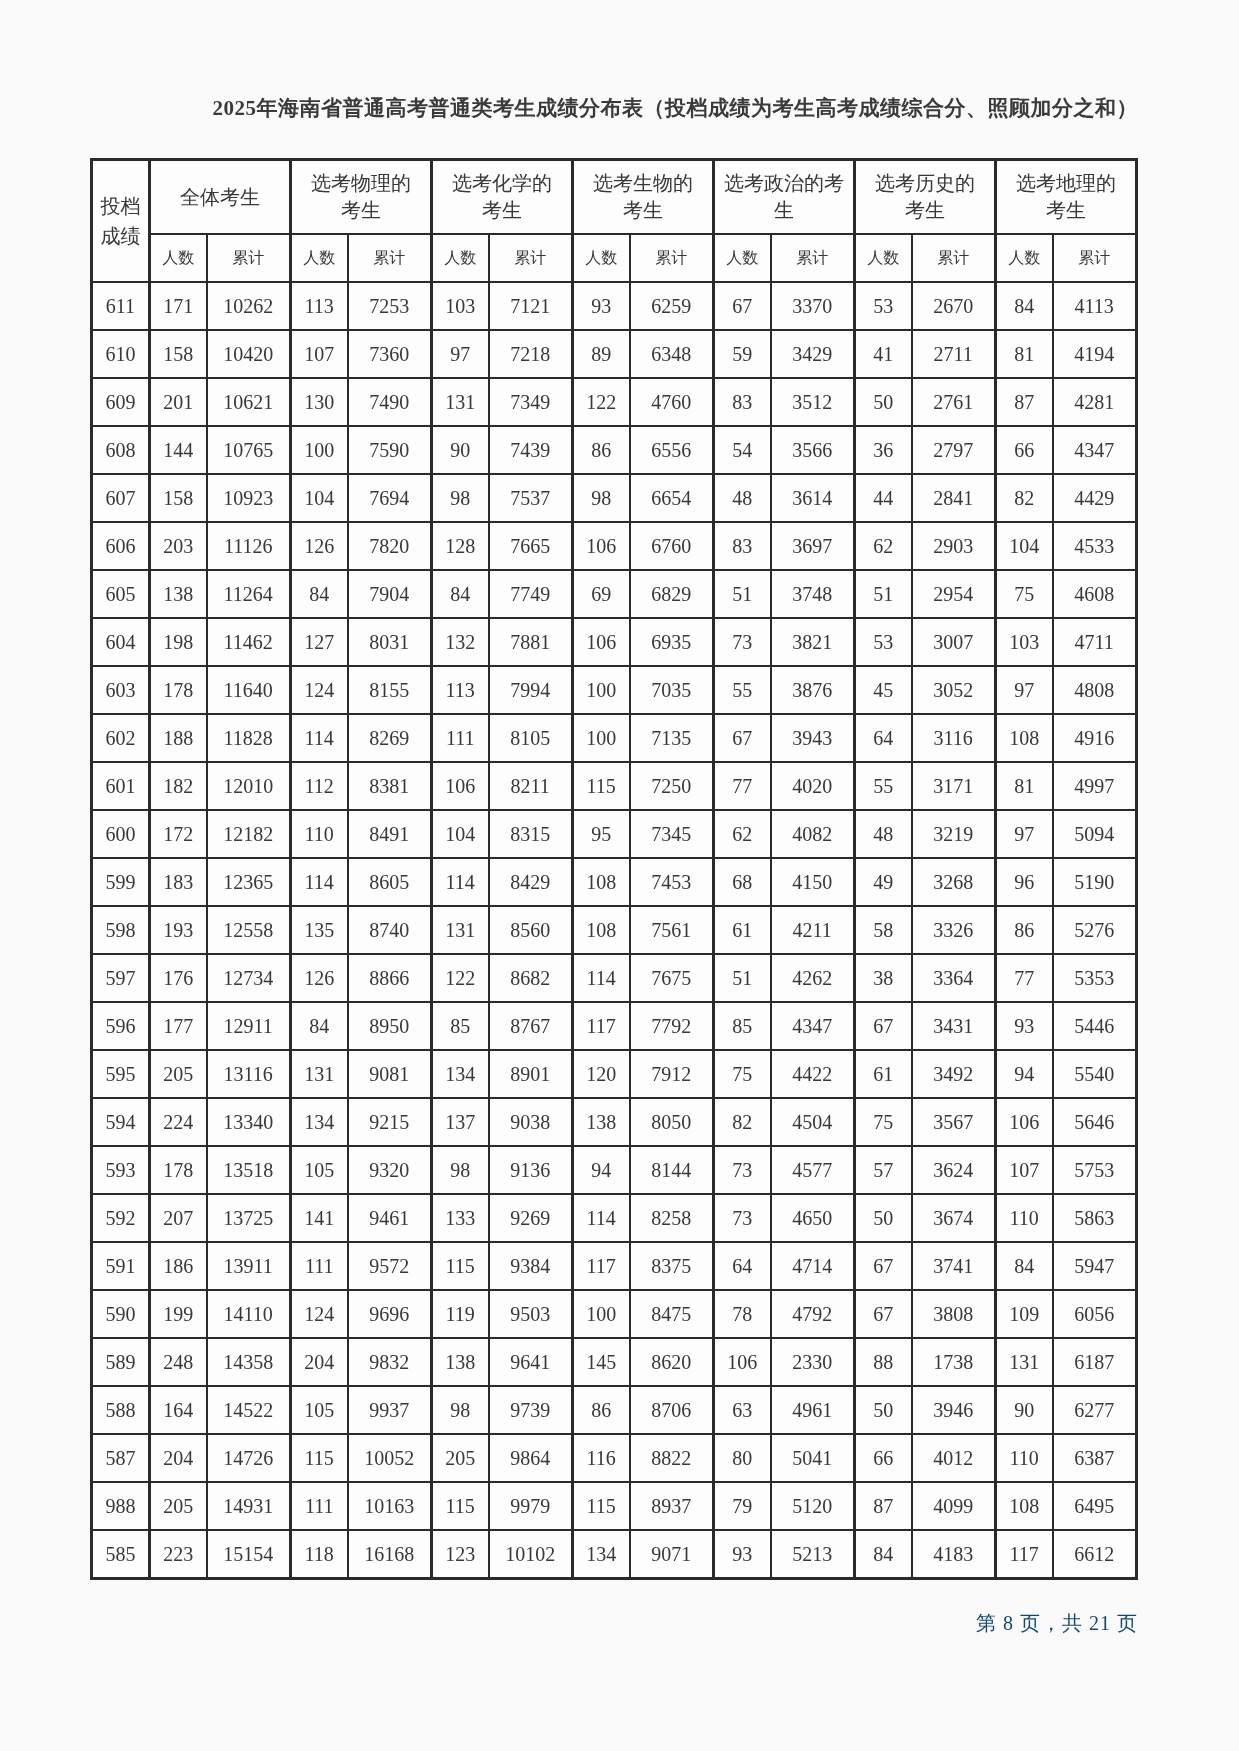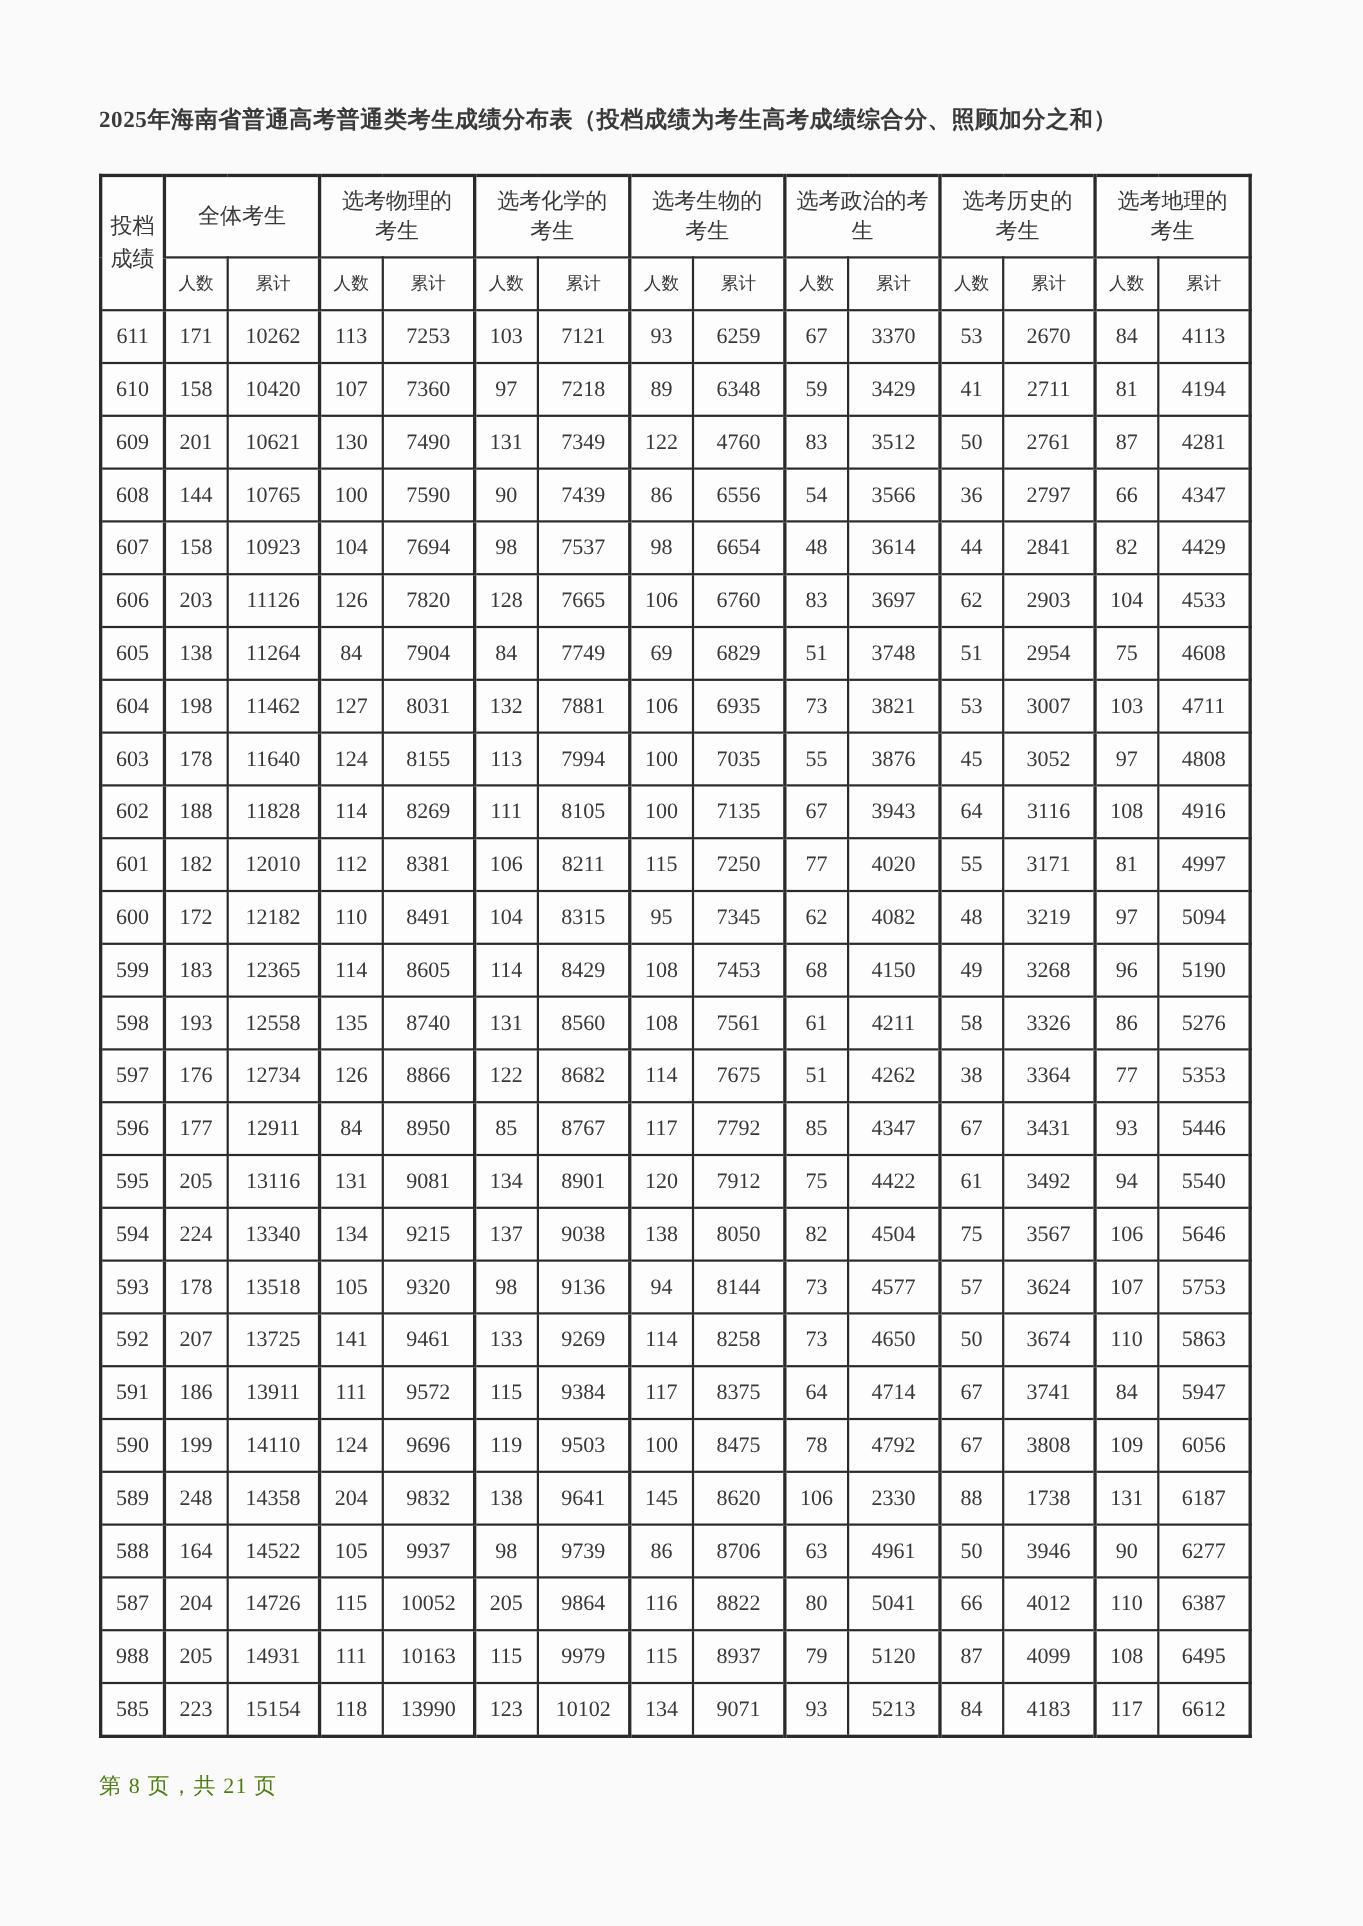--- a/index.html
+++ b/index.html
@@ -9,21 +9,21 @@
     font-family:"Liberation Serif","DejaVu Serif",serif;
     color:#2e2e2e;
     position:relative;
   }
   .sheet{
     width:1048px;
     margin:0 0 0 90px;
     padding-top:94px;
   }
   .title{
-    text-align:left;
+    text-align:right;
     font-size:21px;
     font-weight:700;
     letter-spacing:0.5px;
     color:#3a3a3a;
     margin-bottom:36px;
     white-space:nowrap;
   }
   table.dist{
     border-collapse:collapse;
     table-layout:fixed;
@@ -58,23 +58,23 @@
     height:46px;
     font-size:16px;
   }
   col.c-cnt{width:57px;}
   col.c-cum{width:84px;}
   tbody td{
     height:46px;
     font-size:20px;
   }
   .footer{
-    text-align:left;
+    text-align:right;
     font-size:20px;
-    color:#4d7c0f;
+    color:#0c4a6e;
     margin-top:30px;
     letter-spacing:1px;
   }
 </style>
 </head>
 <body>
 
 <div class="sheet">
   <div class="title">2025年海南省普通高考普通类考生成绩分布表（投档成绩为考生高考成绩综合分、照顾加分之和）</div>
 
@@ -572,21 +572,21 @@
           <td class="gb">87</td>
           <td>4099</td>
           <td class="gb">108</td>
           <td>6495</td>
         </tr>
         <tr>
           <td>585</td>
           <td class="gb">223</td>
           <td>15154</td>
           <td class="gb">118</td>
-          <td>13990</td>
+          <td>16168</td>
           <td class="gb">123</td>
           <td>10102</td>
           <td class="gb">134</td>
           <td>9071</td>
           <td class="gb">93</td>
           <td>5213</td>
           <td class="gb">84</td>
           <td>4183</td>
           <td class="gb">117</td>
           <td>6612</td>

